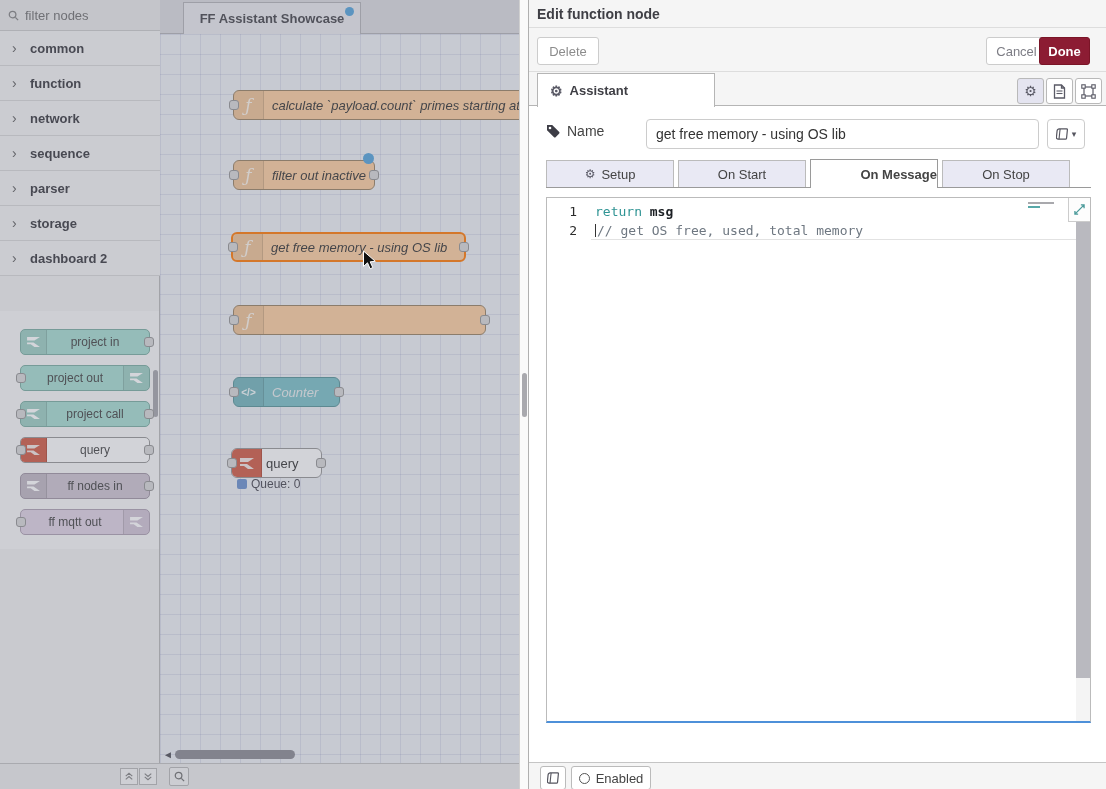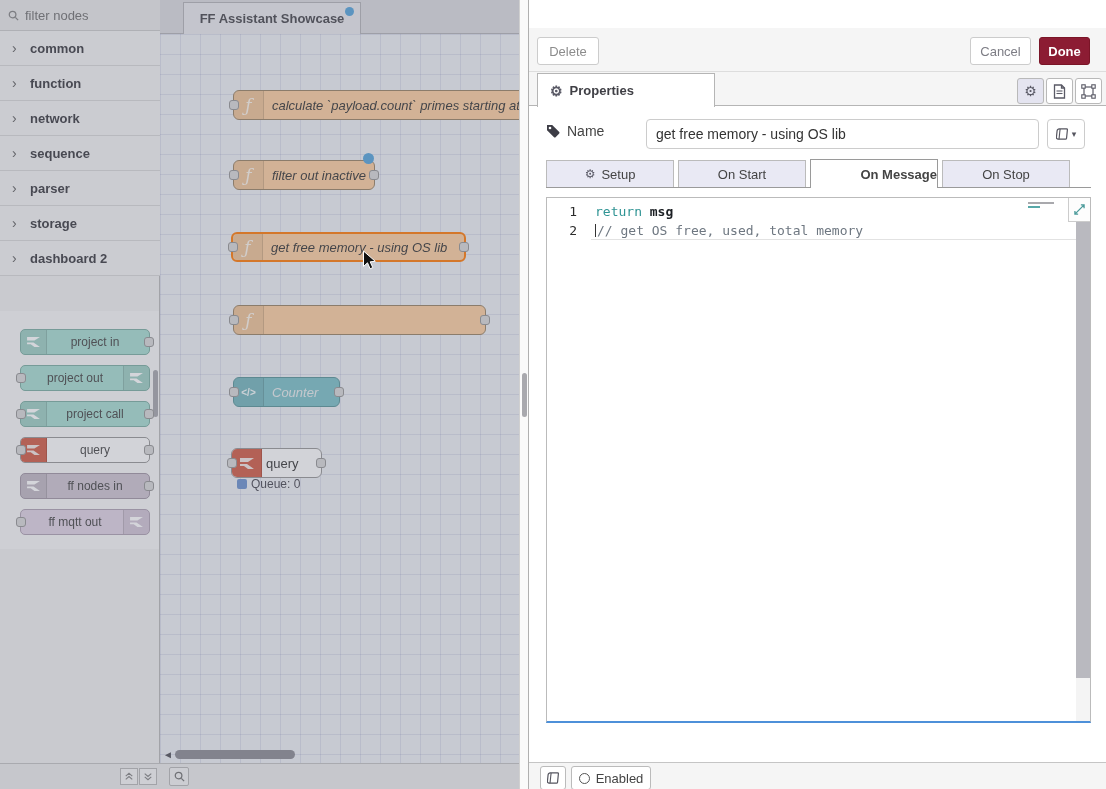--- a/index.html
+++ b/index.html
@@ -54,21 +54,21 @@
   
   .tray-strip { position:absolute; left:519px; top:0; width:9px; height:789px; background:#fafafa; border-left:1px solid #d0d0d0; z-index:45; }
   .tray-strip .thumb { position:absolute; left:2px; top:373px; width:5px; height:44px; background:#a9a9ae; border-radius:3px; }
 
   
   .panel { position:absolute; left:528px; top:0; width:578px; height:789px; background:#fff; border-left:1px solid #b0b0b0; z-index:60; font-size:14px; color:#444; }
   .panel-header { position:absolute; left:0; top:0; width:100%; height:28px; background:#f5f5f5; border-bottom:1px solid #ddd; display:flex; align-items:center; padding-left:8px; font-weight:bold; color:#3f3f45; }
   .btn-row { position:absolute; left:0; top:28px; width:100%; height:44px; background:#f5f5f5; border-bottom:1px solid #ddd; }
   .btn { position:absolute; top:9px; height:28px; border:1px solid #ccc; border-radius:3px; background:#fff; font-size:13px; display:flex; align-items:center; justify-content:center; cursor:pointer; }
   .btn-delete { left:8px; width:62px; color:#8c8c8c; }
-  .btn-cancel { left:441px; width:61px; color:#7d7d85; }
+  .btn-cancel { left:457px; width:61px; color:#7d7d85; }
   .btn-done  { left:510px; width:51px; background:#8C1C33; border-color:#7a1527; color:#fff; font-weight:bold; }
   .props-row { position:absolute; left:0; top:72px; width:100%; height:34px; background:#f5f5f5; border-bottom:1px solid #b5b5b5; }
   .props-tab { position:absolute; left:8px; top:1px; width:178px; height:34px; background:#fff; border:1px solid #b5b5b5; border-bottom:none; display:flex; align-items:center; gap:7px; padding-left:12px; font-size:13px; font-weight:bold; color:#3f3f45; z-index:2; }
   .mini-btn { position:absolute; top:6px; width:27px; height:26px; background:#fff; border:1px solid #b9b9b9; border-radius:3px; display:flex; align-items:center; justify-content:center; cursor:pointer; }
   .mini-btn.active { background:#e4e4f0; }
   .gear { font-size:14px; color:#5a5a66; line-height:1; }
   .name-row { position:absolute; left:0; top:106px; width:100%; height:52px; background:#fff; }
   .name-label { position:absolute; left:17px; top:17px; display:flex; align-items:center; gap:7px; color:#444;justify-content:space-between; }
   .name-input { position:absolute; left:117px; top:13px; width:393px; height:30px; border:1px solid #ccc; border-radius:4px; padding:0 9px; font-size:14px; color:#333; font-family:"Liberation Sans",sans-serif; outline:none; }
   .lib-btn { position:absolute; left:518px; top:13px; width:38px; height:30px; background:#fff; border:1px solid #ccc; border-radius:4px; display:flex; align-items:center; justify-content:center; gap:3px; cursor:pointer; }
@@ -312,31 +312,34 @@
         </svg>
     </div>
   </div>
 
   <div class="tray-strip">
     <div class="thumb"></div>
   </div>
 
   <div class="panel">
 
+    <div class="panel-header">
+      <span>Edit function node</span>
+    </div>
 
     <div class="btn-row">
       <div class="btn btn-delete">Delete</div>
       <div class="btn btn-cancel">Cancel</div>
       <div class="btn btn-done">Done</div>
     </div>
 
     <div class="props-row">
       <div class="props-tab">
         <span class="gear">⚙</span>
-        <span>Properties</span>
+        <span>Assistant</span>
       </div>
       <div class="mini-btn active" style="left:488px;">
         <span class="gear">⚙</span>
       </div>
       <div class="mini-btn" style="left:517px;">
         <svg width="13" height="15" viewBox="0 0 13 15">
             <path d="M1.5 1 h7 l3 3 v10 h-10 z" fill="none" stroke="#5a5a66" stroke-width="1.3"></path>
             <path d="M8.5 1 v3 h3" fill="none" stroke="#5a5a66" stroke-width="1.3"></path>
             <line x1="3.5" y1="7" x2="9.5" y2="7" stroke="#5a5a66" stroke-width="1.1"></line>
             <line x1="3.5" y1="9.5" x2="9.5" y2="9.5" stroke="#5a5a66" stroke-width="1.1"></line>

